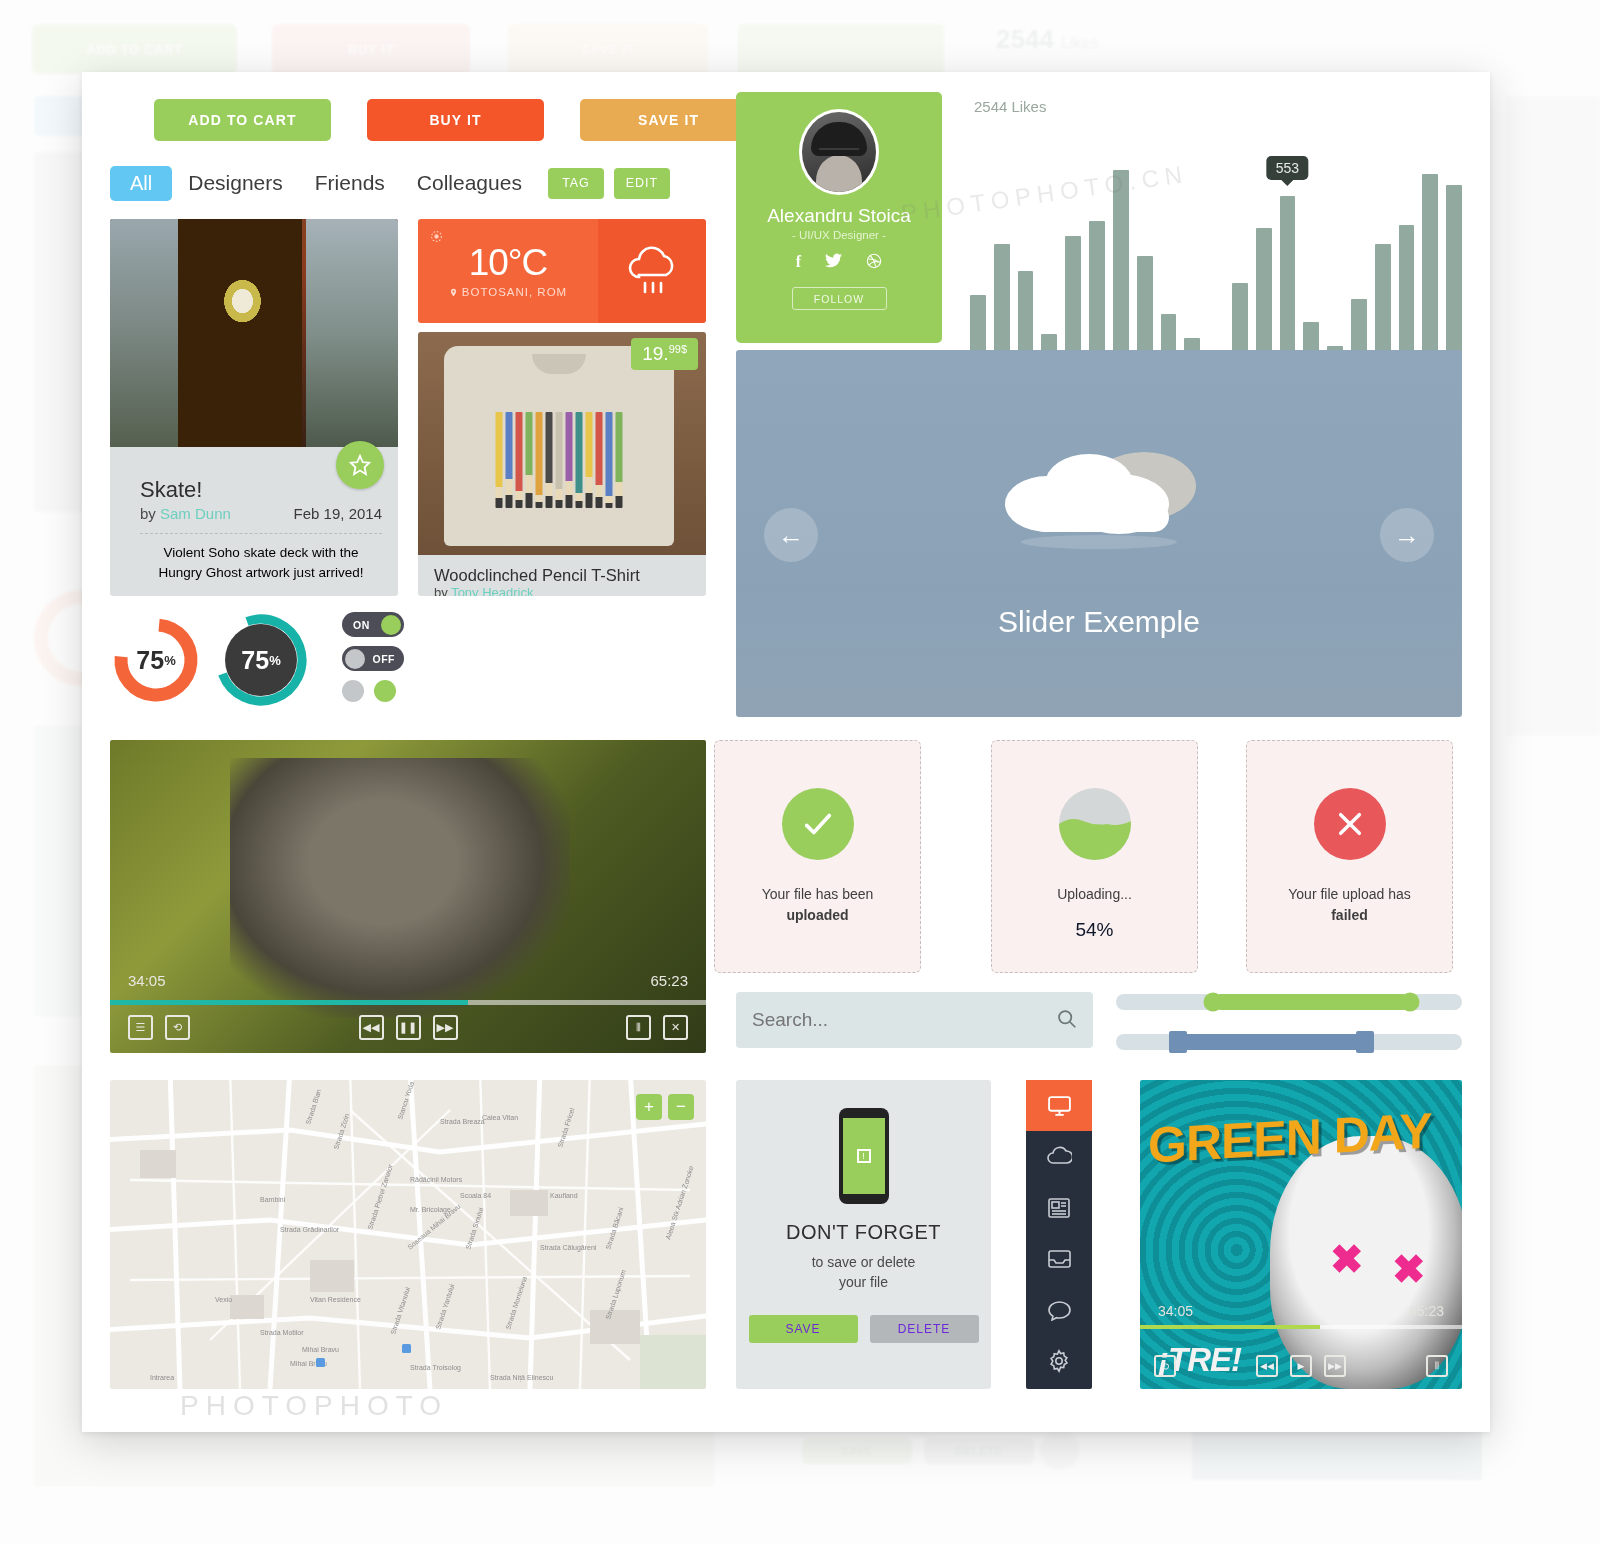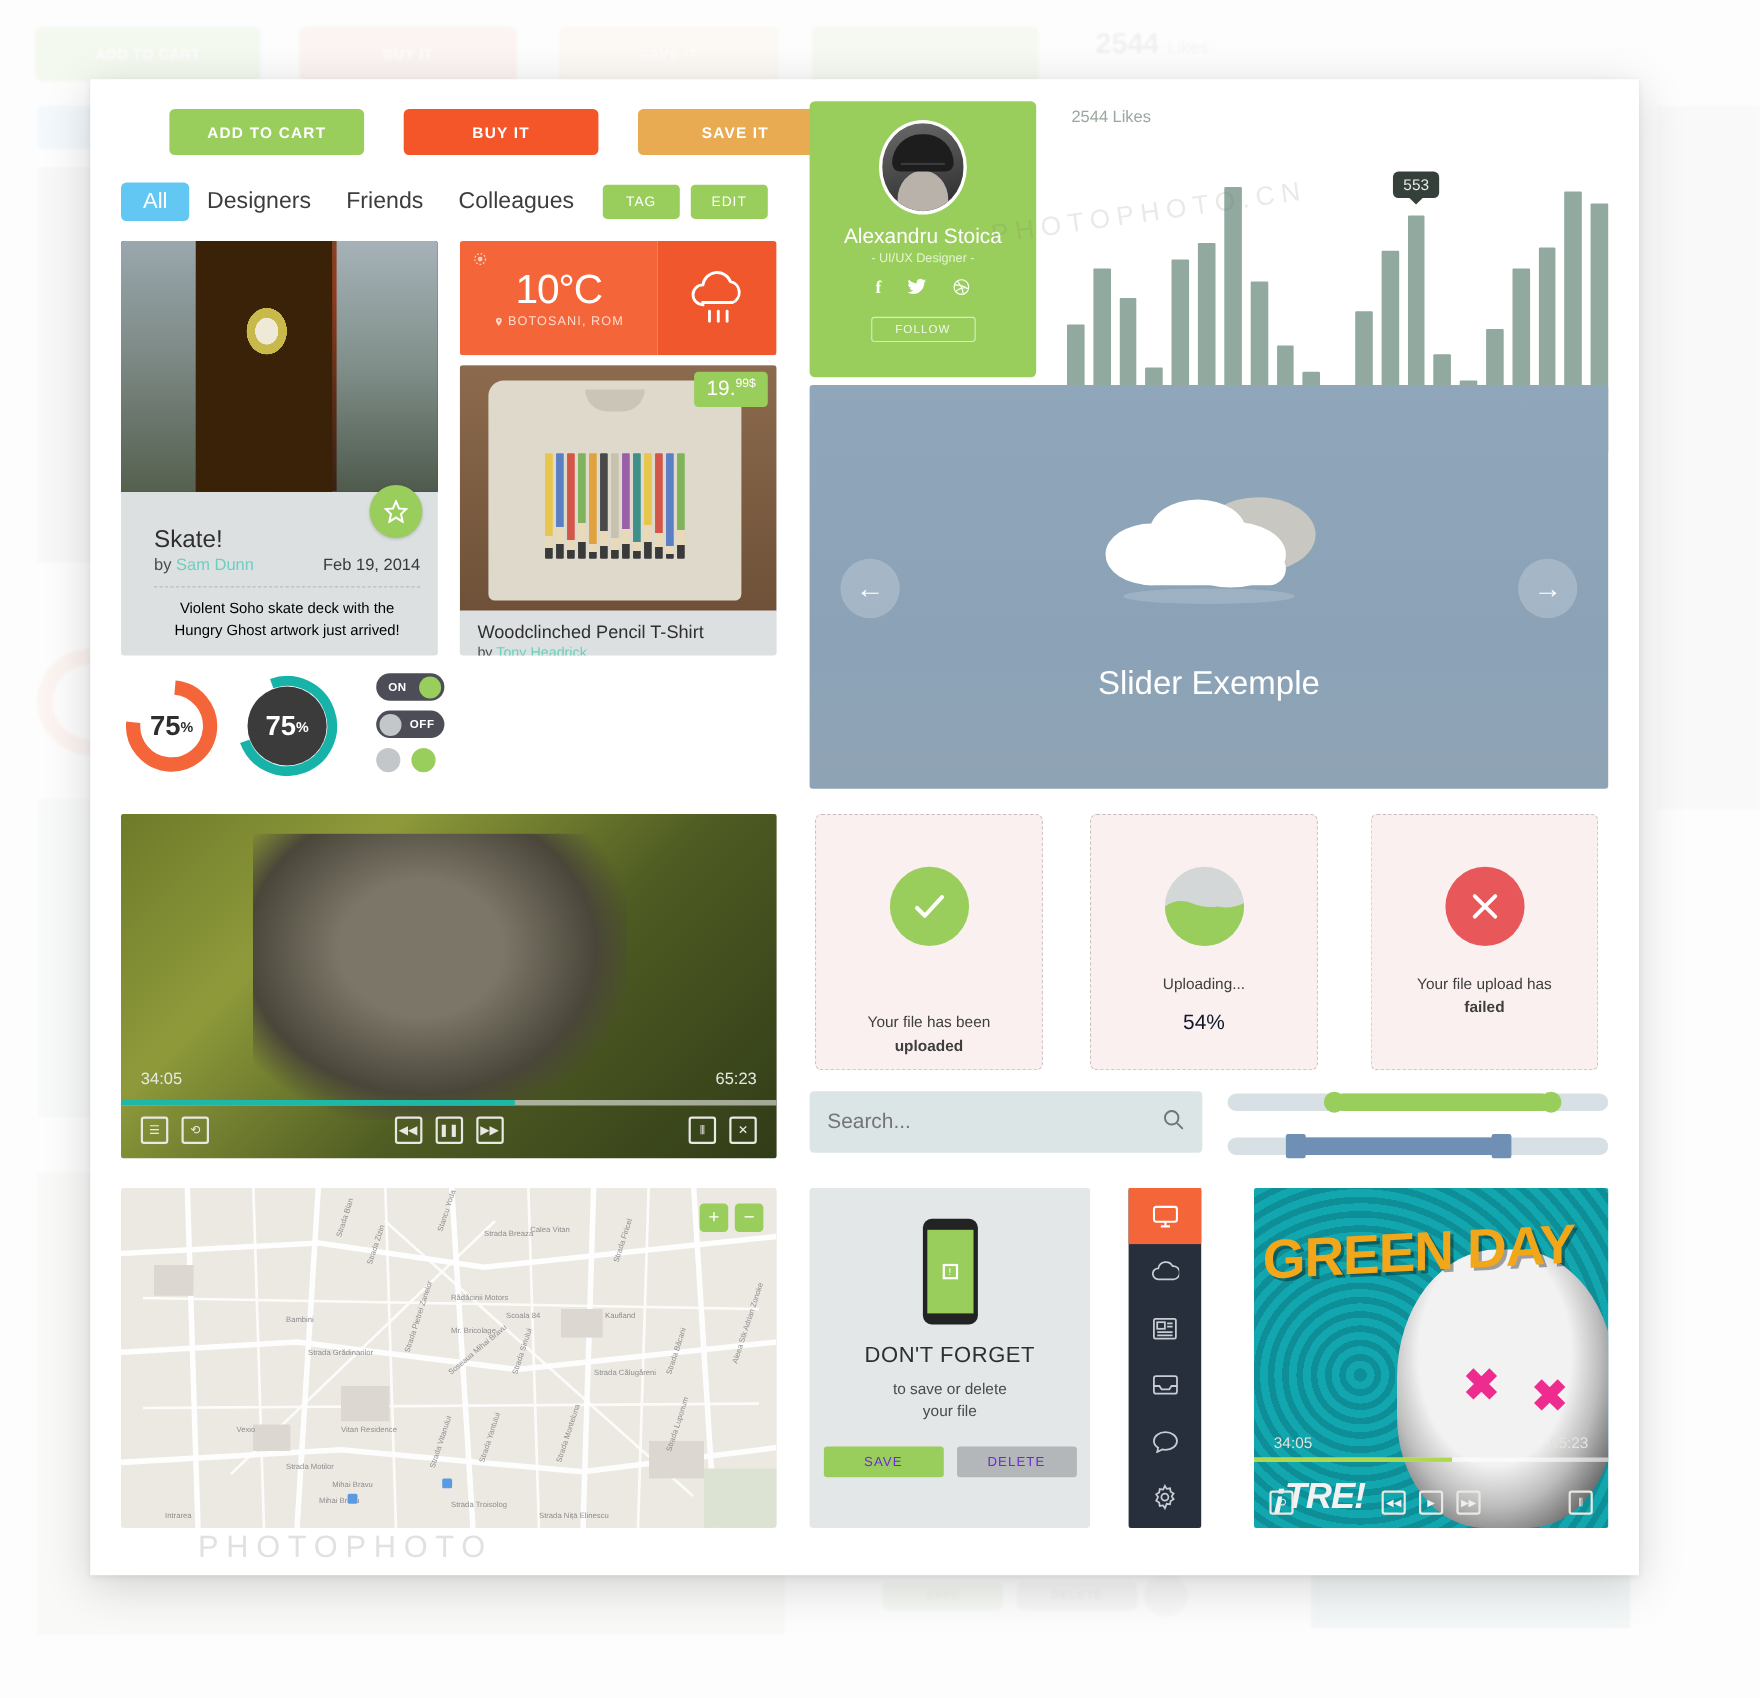--- a/index.html
+++ b/index.html
@@ -26,21 +26,21 @@
   
   .topbtns { position:absolute; left:28px; top:27px; display:flex; gap:36px;padding-left:44px; }
   .abtn { width:177px; height:42px; border-radius:5px; border:none; color:#fff;
           font-size:14px; font-weight:bold; letter-spacing:1.1px; cursor:pointer;
           display:flex; align-items:center; justify-content:center; font-family:"Liberation Sans",sans-serif;}
 
   
   .tabs { position:absolute; left:28px; top:93px; display:flex; align-items:center; gap:0; }
   .tab { font-size:21px; color:#3d3d3d; padding:6px 16px; cursor:pointer; }
   .tab.active { background:#62c7f2; color:#fff; border-radius:5px; padding:6px 20px; font-size:20px;}
-  .minibtn { width:70px; height:31px; border-radius:4px; border:none; color:#fff;
+  .minibtn { width:56px; height:31px; border-radius:4px; border:none; color:#fff;
              font-size:12.5px; letter-spacing:.9px; cursor:pointer; margin-left:10px;
              display:flex; align-items:center; justify-content:center; font-family:"Liberation Sans",sans-serif;}
 
   
   .card { position:absolute; }
 
   
   #skate-card { left:28px; top:147px; width:288px; height:377px; background:#dde0e0;
                 border-radius:3px; overflow:hidden; }
   .skate-photo { height:228px; width:100%; position:relative;
@@ -488,21 +488,21 @@
       <div style="flex:1"></div>
       <div class="ico-btn">◀◀</div>
       <div class="ico-btn">❚❚</div>
       <div class="ico-btn">▶▶</div>
       <div style="flex:1"></div>
       <div class="ico-btn">⦀</div>
       <div class="ico-btn" style="margin-right:0;">✕</div>
     </div>
   </div>
 
-  <div class="upcard" style="left:659px;gap:35px;">
+  <div class="upcard" style="left:632px;">
     <div class="up-circle" style="background:#9ace5c;">
       <svg width="34" height="34" viewBox="0 0 24 24" fill="none" stroke="#fff" stroke-width="2.6" stroke-linecap="round" stroke-linejoin="round">
           <polyline points="4,13 9,18 20,6"></polyline>
         </svg>
     </div>
     <div class="up-text">
       <span>Your file has been</span><br>
       <b>uploaded</b>
     </div>
   </div>

